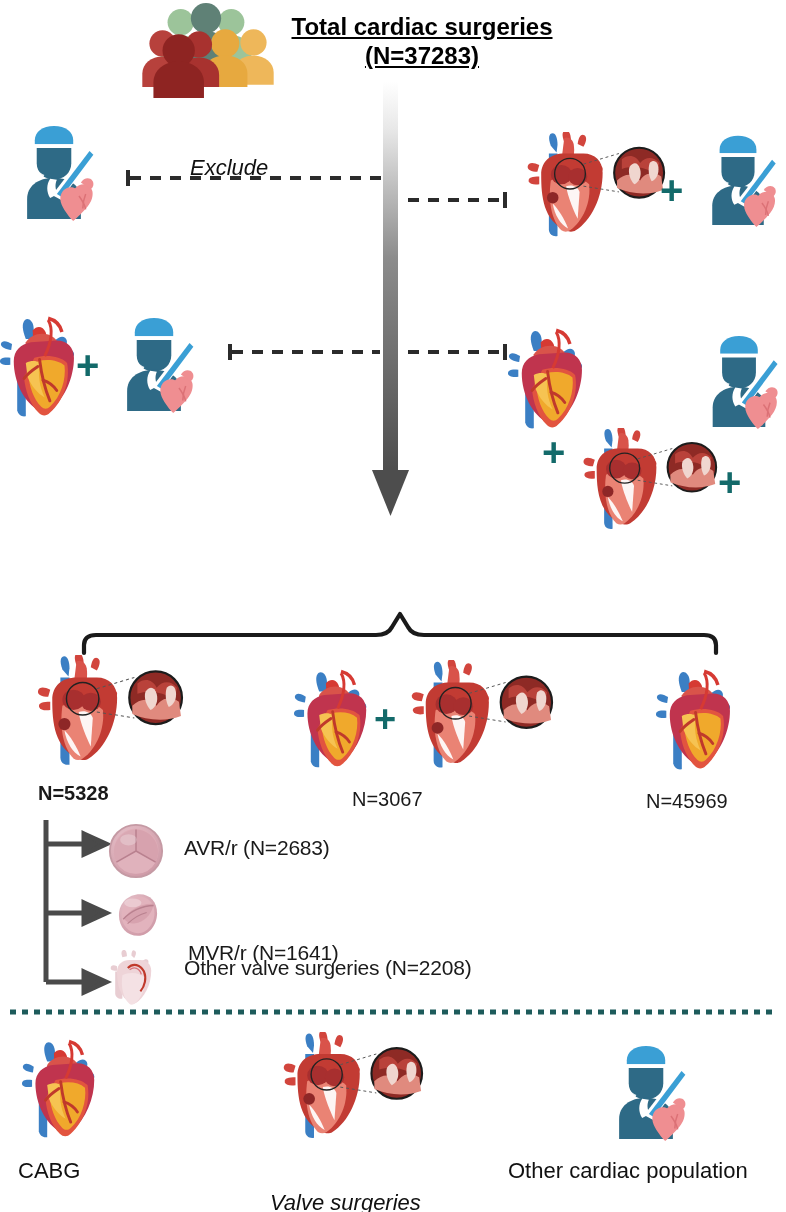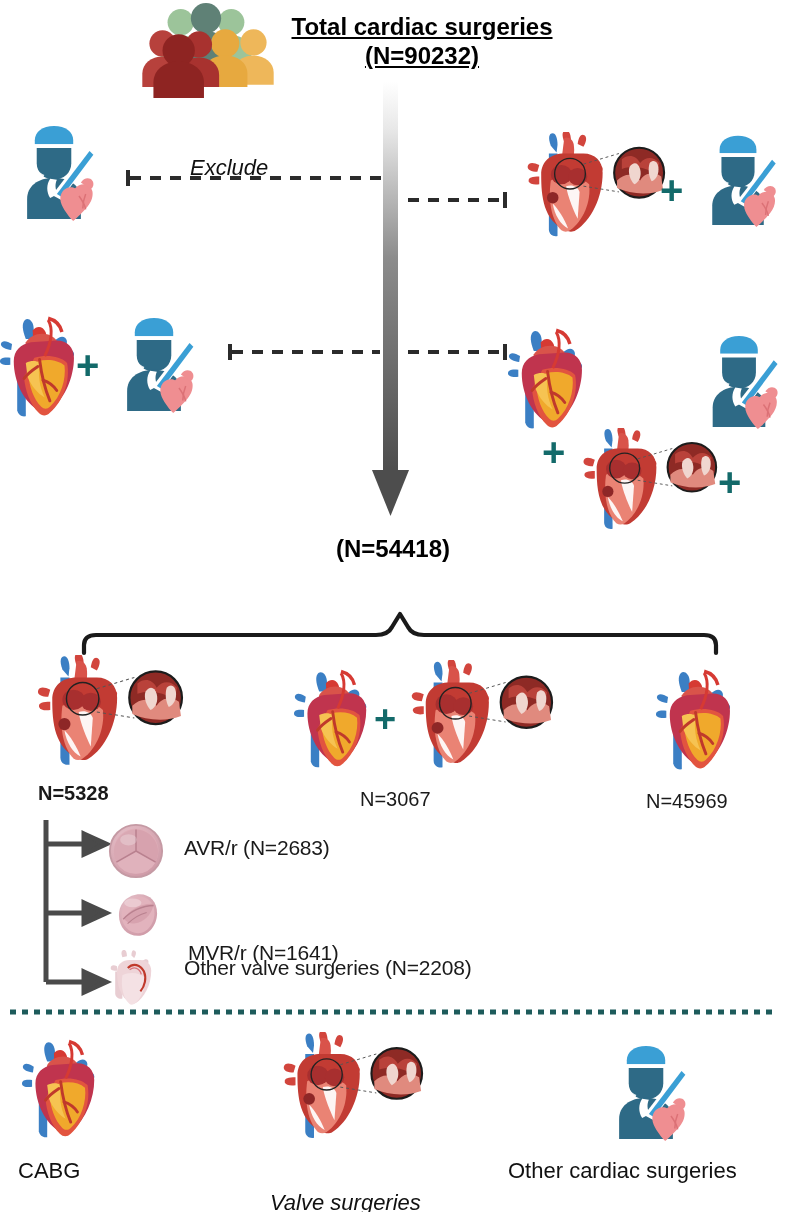--- a/index.html
+++ b/index.html
@@ -179,21 +179,21 @@
   <polygon points="0,388 37,388 18.5,434" fill="#4d4d4d"></polygon>
 </svg>
 
 <div class="abs" style="left:142px;top:2px;">
   <svg width="132" height="96">
       <use href="#ic-people" width="132" height="96"></use>
     </svg>
 </div>
 <div class="abs hdr" style="left:262px;top:12px;width:320px;text-decoration:underline;">
   <div>Total cardiac surgeries</div>
-  <div>(N=90232)</div>
+  <div>(N=37283)</div>
 </div>
 
 <div class="abs" style="left:6px;top:116px;">
   <svg width="96" height="112">
       <use href="#ic-surgeon" width="96" height="112"></use>
     </svg>
 </div>
 <div class="abs lbl" style="left:6px;top:255px;"></div>
 <div class="abs excl" style="left:190px;top:155px;">Exclude</div>
 <svg class="abs" style="left:126px;top:166px;" width="256" height="22">
@@ -252,21 +252,20 @@
 <div class="abs plus" style="left:542px;top:432px;font-size:40px;">+</div>
 <div class="abs" style="left:578px;top:428px;">
   <svg width="140" height="112">
       <use href="#ic-valveheart" width="140" height="112"></use>
     </svg>
 </div>
 <div class="abs plus" style="left:718px;top:462px;font-size:40px;">+</div>
 <div class="abs lbl" style="left:614px;top:560px;"></div>
 
 <div class="abs hdr" style="left:193px;top:534px;width:400px;">
-  <div>(N=54418)</div>
 </div>
 
 <svg class="abs" style="left:60px;top:605px;" width="665" height="50">
   <path d="M24 48 V40 Q24 30 36 30 H316 Q328 30 332 22 L340 9 L348 22 Q352 30 364 30 H644 Q656 30 656 40 V48" fill="none" stroke="#1a1a1a" stroke-width="4.2" stroke-linecap="round" stroke-linejoin="round"></path>
 </svg>
 
 <div class="abs" style="left:32px;top:655px;">
   <svg width="152" height="122">
       <use href="#ic-valveheart" width="152" height="122"></use>
     </svg>
@@ -277,21 +276,21 @@
   <svg width="84" height="122">
       <use href="#ic-cabg" width="84" height="122"></use>
     </svg>
 </div>
 <div class="abs plus" style="left:374px;top:700px;font-size:38px;">+</div>
 <div class="abs" style="left:406px;top:660px;">
   <svg width="148" height="120">
       <use href="#ic-valveheart" width="148" height="120"></use>
     </svg>
 </div>
-<div class="abs lblsm" style="left:352px;top:788px;margin-left:8px;">N=3067</div>
+<div class="abs lblsm" style="left:352px;top:788px;">N=3067</div>
 
 <div class="abs" style="left:656px;top:660px;">
   <svg width="86" height="124">
       <use href="#ic-cabg" width="86" height="124"></use>
     </svg>
 </div>
 <div class="abs lblsm" style="left:646px;top:790px;">N=45969</div>
 
 <svg class="abs" style="left:42px;top:818px;" width="110" height="172">
   <line x1="4" y1="2" x2="4" y2="164" stroke="#4a4a4a" stroke-width="5"></line>
@@ -342,13 +341,13 @@
       <use href="#ic-valveheart" width="146" height="118"></use>
     </svg>
 </div>
 <div class="abs legend-lbl" style="left:270px;top:1190px;font-style:italic;">Valve surgeries</div>
 
 <div class="abs" style="left:598px;top:1036px;">
   <svg width="96" height="112">
       <use href="#ic-surgeon" width="96" height="112"></use>
     </svg>
 </div>
-<div class="abs legend-lbl" style="left:508px;top:1158px;">Other cardiac surgeries</div>
+<div class="abs legend-lbl" style="left:508px;top:1158px;">Other cardiac population</div>
 
 </body></html>

